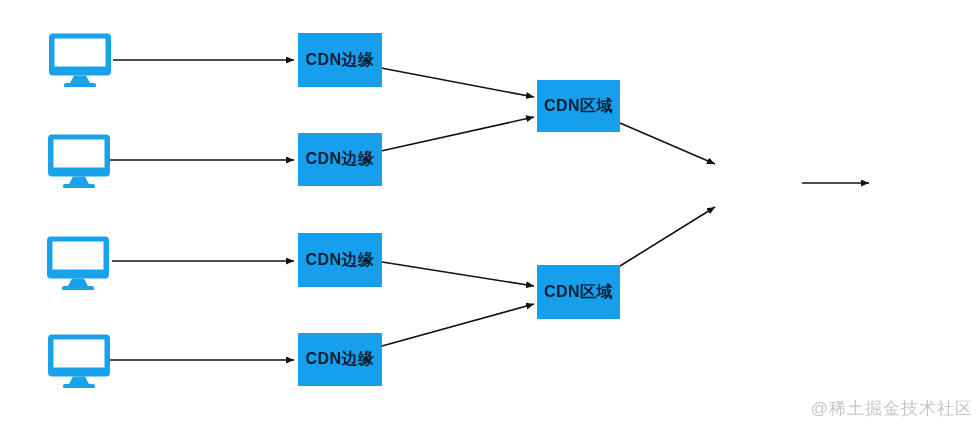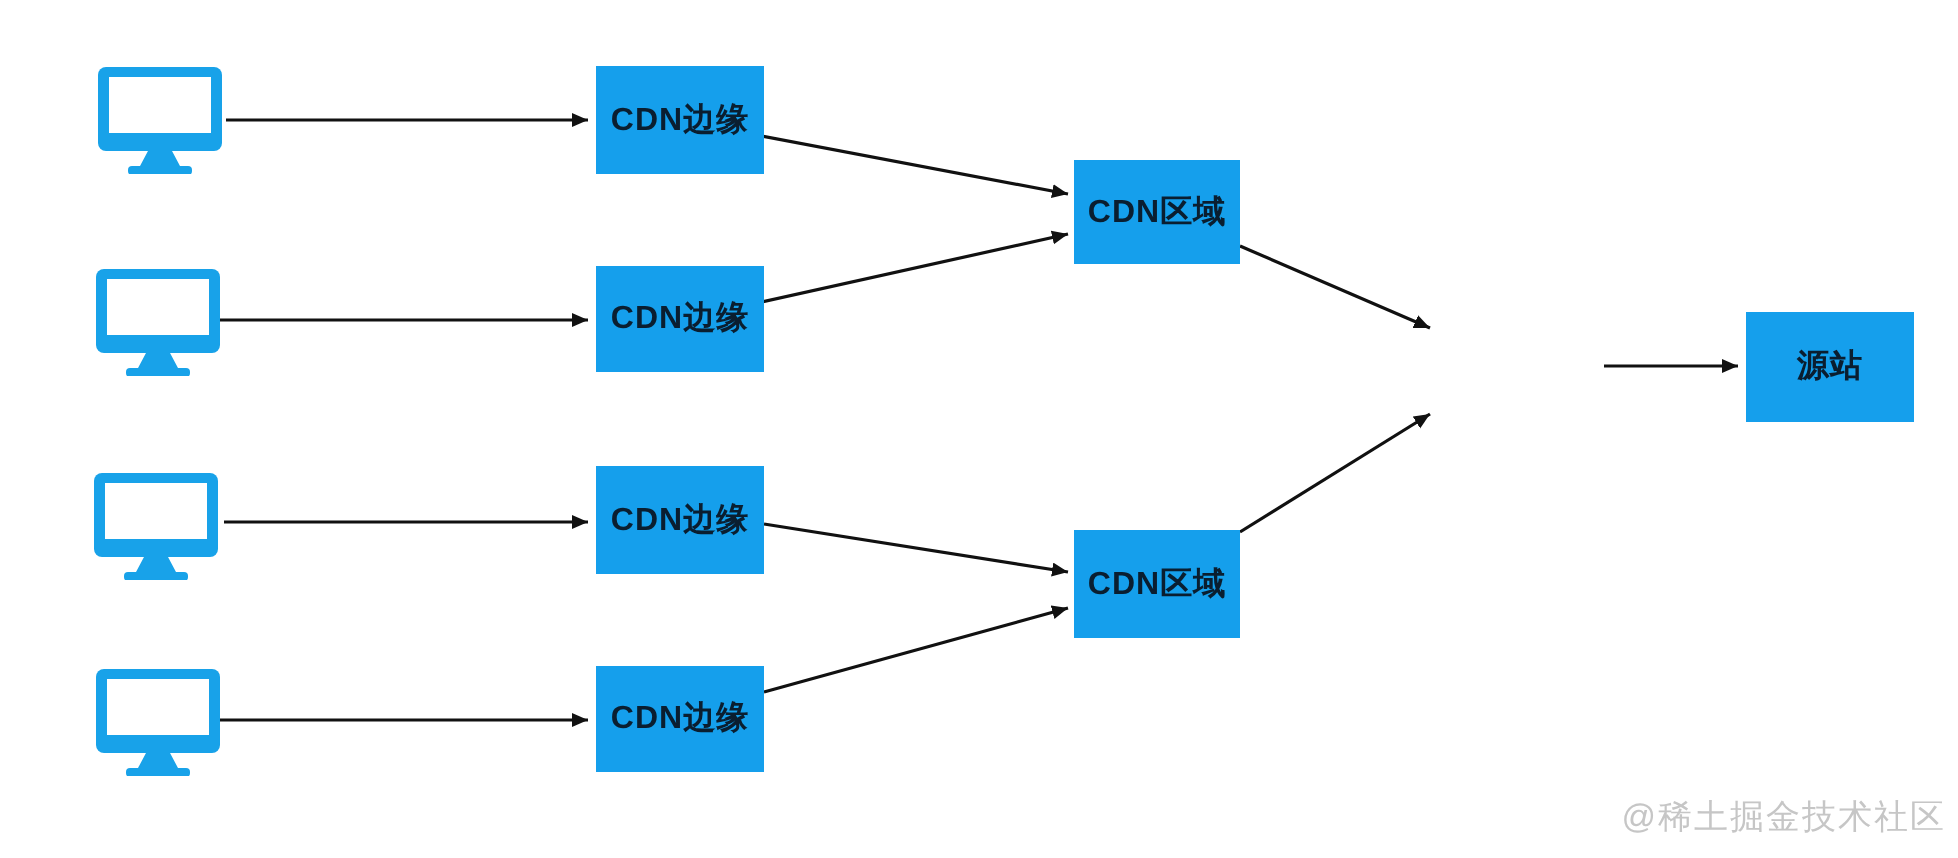--- a/index.html
+++ b/index.html
@@ -132,16 +132,15 @@
       <rect class="mfill" x="16" y="50" width="32" height="4.5" rx="2"></rect>
     </svg>
   </div>
 
   <div class="node" id="node-edge1">CDN边缘</div>
   <div class="node" id="node-edge2">CDN边缘</div>
   <div class="node" id="node-edge3">CDN边缘</div>
   <div class="node" id="node-edge4">CDN边缘</div>
   <div class="node" id="node-region1">CDN区域</div>
   <div class="node" id="node-region2">CDN区域</div>
-  <div class="node" id="node-origin">源站</div>
 
   <div class="watermark">@稀土掘金技术社区</div>
 </div>
 
 </body></html>

